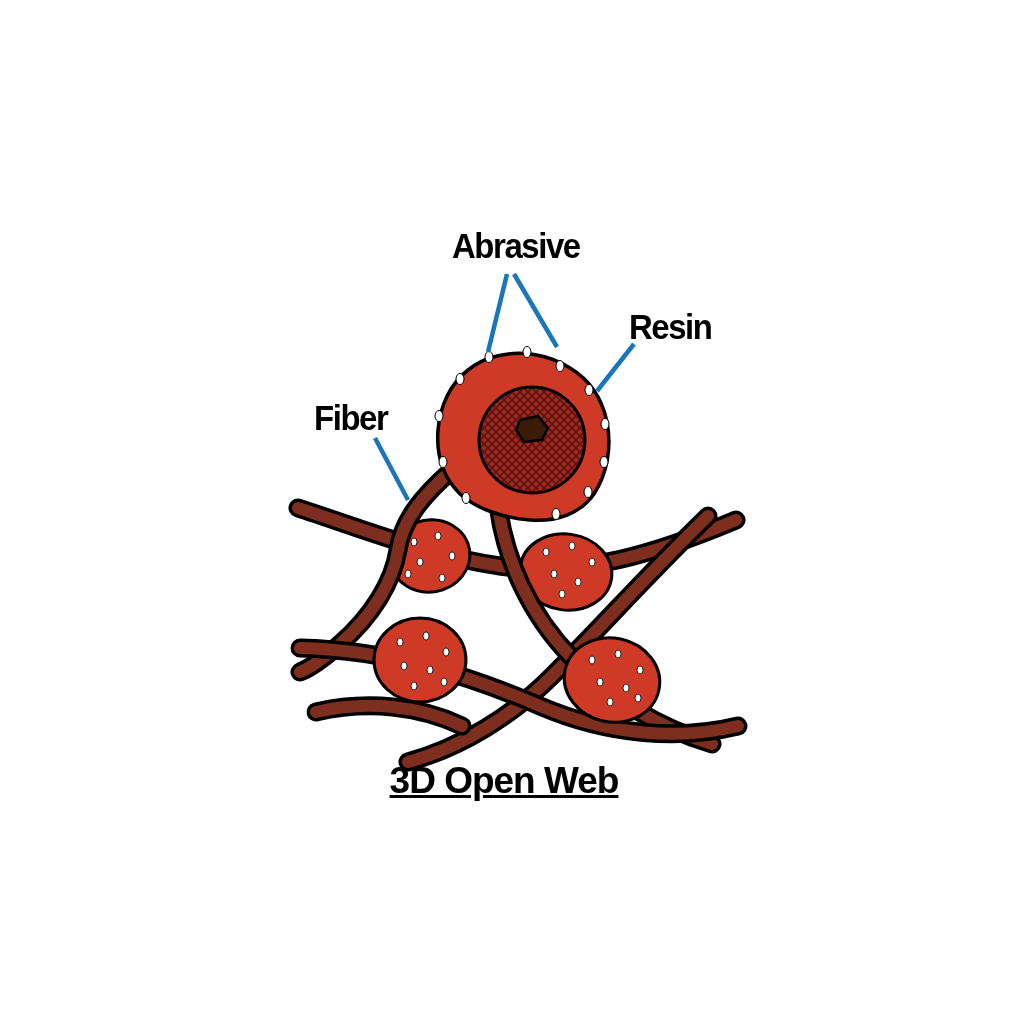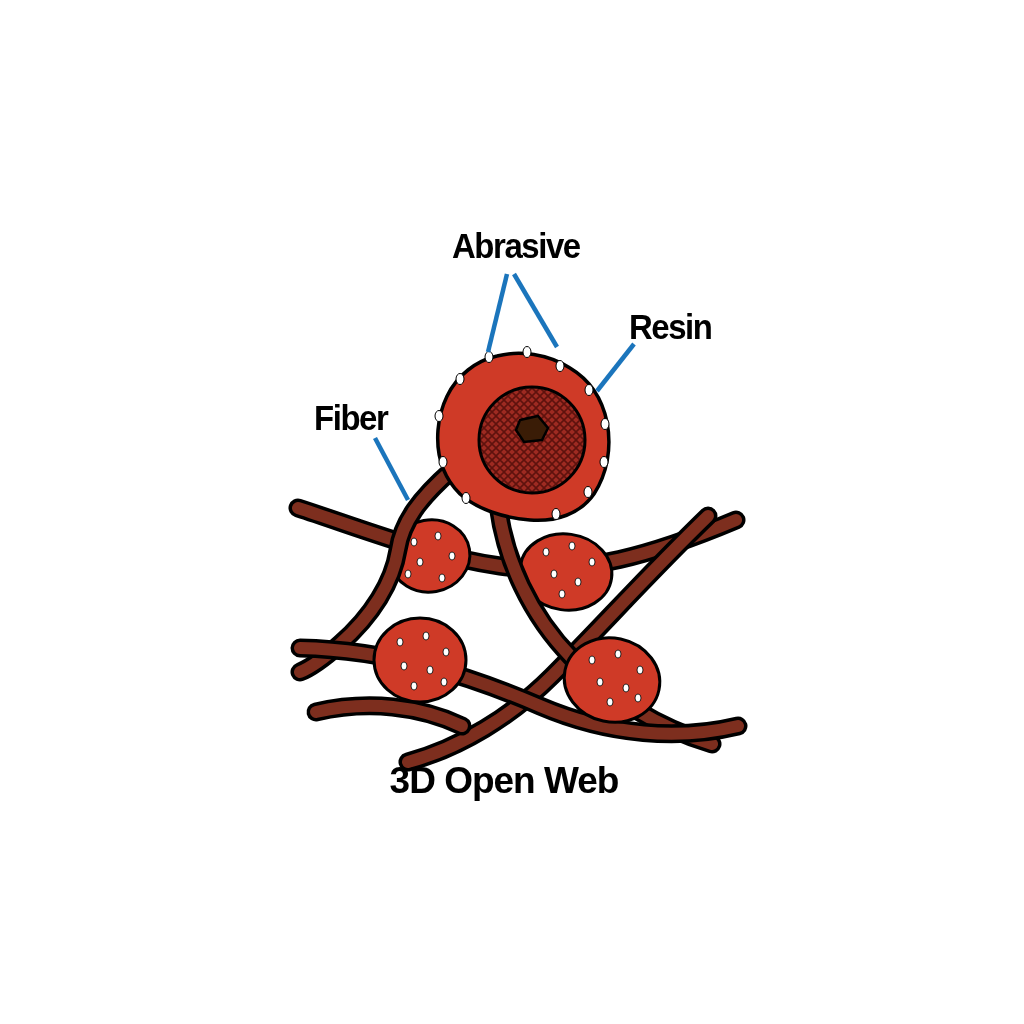--- a/index.html
+++ b/index.html
@@ -48,20 +48,21 @@
     transform-origin:left top;
     transform:scaleX(0.94);
   }
   .caption{
     position:absolute;left:0;right:0;top:760px;
     text-align:center;
     color:var(--text);
     font-weight:bold;
     font-size:37px;
     letter-spacing:-1px;
+    text-decoration:underline;
   }
 </style>
 </head>
 <body>
 
 <div class="stage">
 
   <svg width="1024" height="1024" viewBox="0 0 1024 1024">
     <defs>
       <pattern id="crosshatch" width="8" height="8" patternUnits="userSpaceOnUse">

